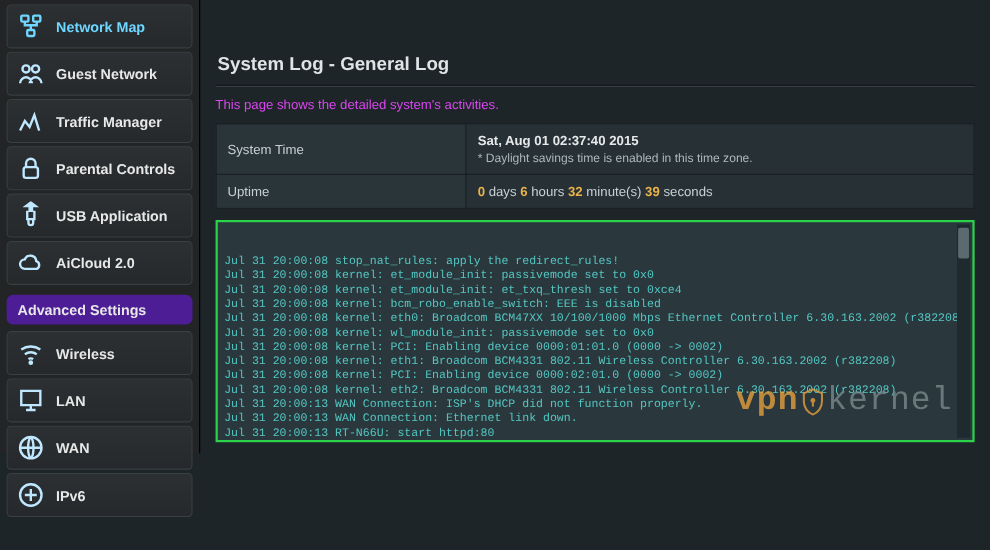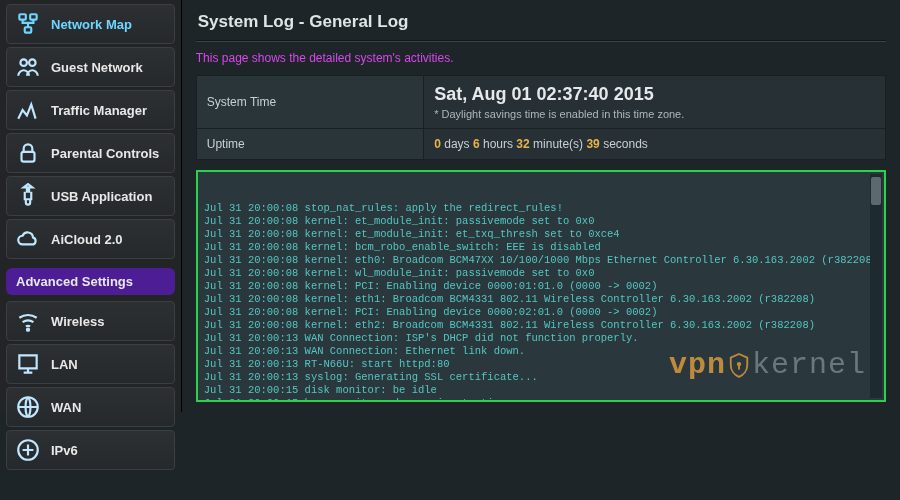--- a/index.html
+++ b/index.html
@@ -18,28 +18,28 @@
   .nav-item .icon { width: 26px; height: 22px; display:flex; align-items:center; justify-content:center; }
   .nav-item .icon svg { stroke:#bfe7ff; fill:none; stroke-width:2; }
   .nav-item.hl { color:#6fd6ff; }
   .nav-item.hl .icon svg { stroke:#6fd6ff; }
   .section-label {
     background:#4c1d95; color:#e8e8e8; font-size:13px; font-weight:700;
     padding:6px 10px; border-radius:6px; margin:6px 0 6px 0;
   }
   
   .main { flex:1; padding:6px 14px 10px 14px; color:#d0d8da; display:flex; flex-direction:column; }
-  .page-title { font-size:17px; color:#dfe4e5; font-weight:600; padding:6px 2px 8px 2px; }
+  .page-title { font-size:17px; color:#dfe4e5; font-weight:600; padding:6px 2px 8px 2px;margin-top:37px; }
   .title-rule { height:1px; background:#11161a; margin-bottom:10px; box-shadow:0 1px 0 #3a4348; }
   .page-desc { font-size:12px; color:#d946ef; margin-bottom:10px; }
   .info-table { width:100%; border-collapse:collapse; border:1px solid #1a1f22; background:#263035; }
   .info-table td { border:1px solid #1a1f22; padding:8px 10px; font-size:12px; color:#c8d0d2; }
   .info-table td.label { width:33%; background:#2a3539; }
   .st-val { display:flex; flex-direction:column; gap:3px; }
-  .st-line1 { font-weight:700; color:#e6e9ea; font-size:18px; }
+  .st-line1 { font-weight:700; color:#e6e9ea; font-size:12px; }
   .st-line2 { font-size:11px; color:#aeb8ba; }
   .uptime-val { color:#cdd3d4; }
   .uptime-val .num { color:#e8b34a; font-weight:600; }
   
   .log-box {
     margin-top:10px; flex:1; border:2px solid #2bd34a; background:#2a383d;
     padding:4px 6px; overflow:hidden; position:relative;
     font-family: "Courier New", monospace; font-size:10.5px; line-height:13px;
     color:#54c6c2; white-space:pre;
   }

